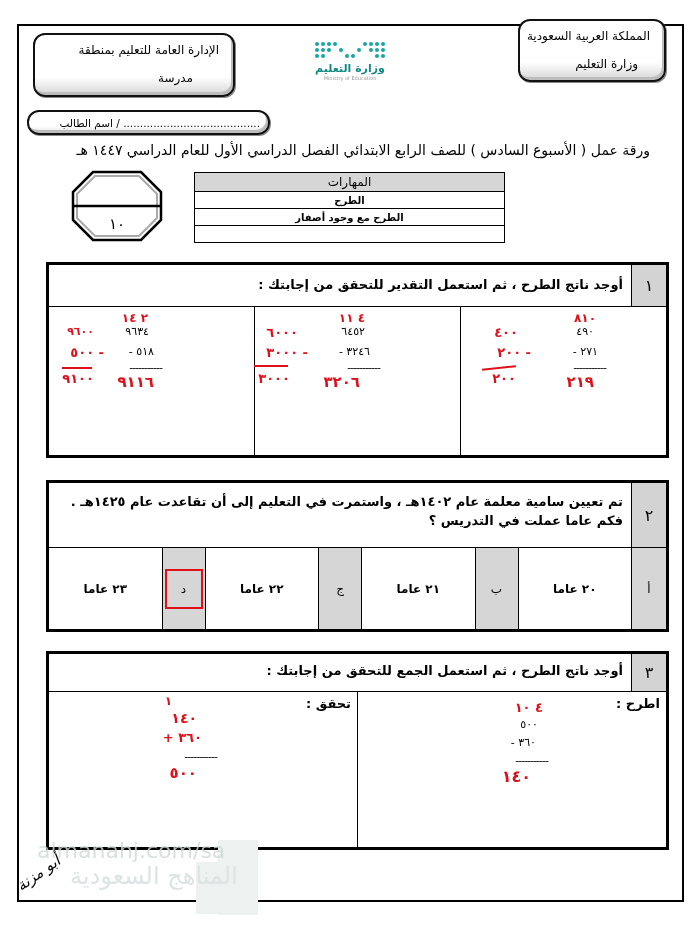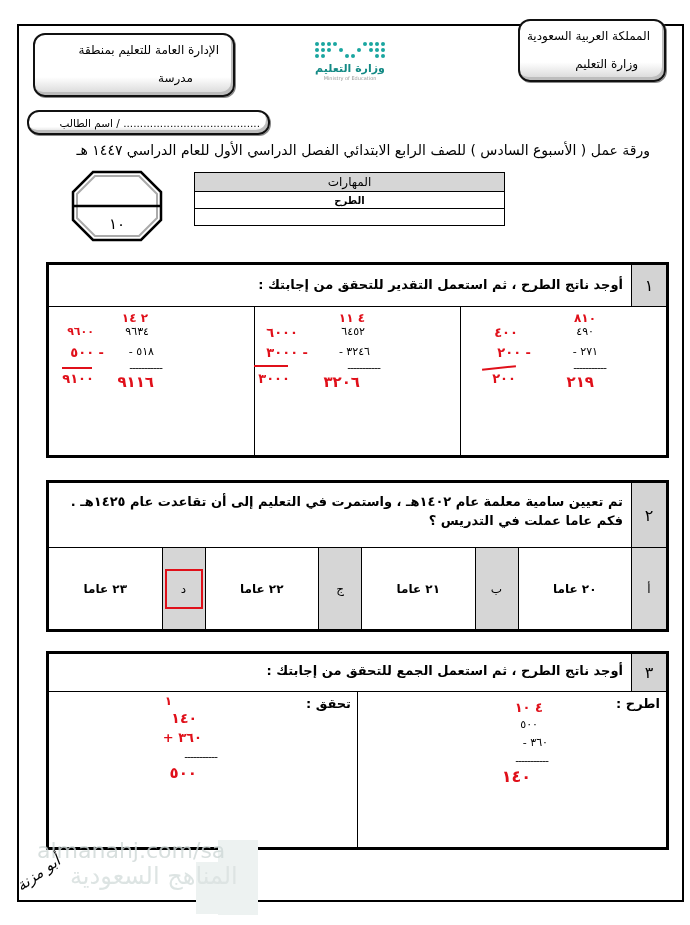--- a/index.html
+++ b/index.html
@@ -168,20 +168,23 @@
 
 <table class="skills">
   <tbody>
       <tr class="head">
         <td>المهارات</td>
       </tr>
   <tr>
         <td>الطرح</td>
       </tr>
   <tr>
+        <td>الطرح مع وجود أصفار</td>
+      </tr>
+  <tr>
         <td></td>
       </tr>
 </tbody>
   </table>
 
 <div class="qbox" id="q1">
   <div class="qhead">
     <div class="qnum">١</div>
     <div class="qtext">أوجد ناتج الطرح ، ثم استعمل التقدير للتحقق من إجابتك :</div>
   </div>
@@ -247,21 +250,21 @@
 <div class="qbox" id="q3">
   <div class="qhead">
     <div class="qnum">٣</div>
     <div class="qtext">أوجد ناتج الطرح ، ثم استعمل الجمع للتحقق من إجابتك :</div>
   </div>
   <div class="q3cells">
     <div class="q3cell">
       <span class="q3label">اطرح :</span>
       <div class="work red" style="right:123px;top:8px;font-size:13px">٤ ١٠</div>
       <div class="work blk" style="right:128px;top:26px">٥٠٠</div>
-      <div class="work blk" style="right:118px;top:44px">٣٦٠ -</div>
+      <div class="work blk" style="right:130px;top:44px">٣٦٠ -</div>
       <div class="work dash" style="right:118px;top:62px">-----------</div>
       <div class="work red" style="right:135px;top:75px;font-size:16px">١٤٠</div>
     </div>
     <div class="q3cell">
       <span class="q3label">تحقق :</span>
       <div class="work red" style="right:185px;top:2px;font-size:12px">١</div>
       <div class="work red" style="right:160px;top:18px;font-size:14px">١٤٠</div>
       <div class="work red" style="right:155px;top:38px;font-size:13px">٣٦٠ +</div>
       <div class="work dash" style="right:140px;top:58px">-----------</div>
       <div class="work red" style="right:160px;top:72px;font-size:15px">٥٠٠</div>

